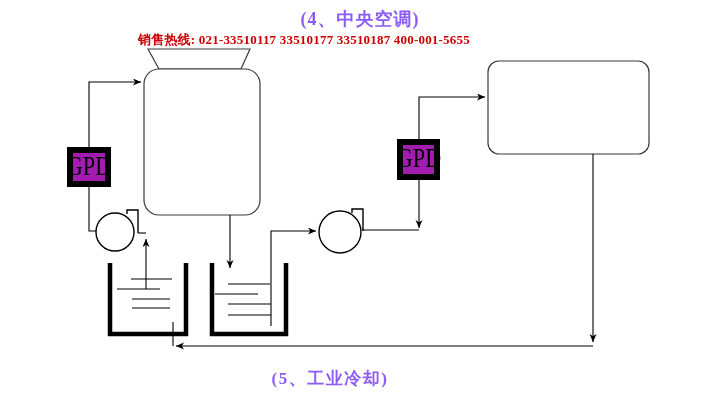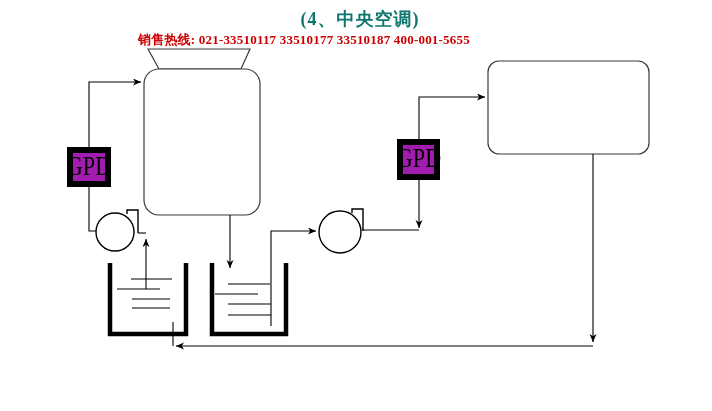--- a/index.html
+++ b/index.html
@@ -4,21 +4,21 @@
 <style>
   html,body{margin:0;padding:0;background:#ffffff;}
   .canvas{
     position:relative;
     width:712px;height:411px;
     background:#ffffff;
     font-family:"Liberation Serif","DejaVu Serif",serif;
     overflow:hidden;
   }
   svg{position:absolute;left:0;top:0;}
-  .txt{position:absolute;white-space:nowrap;color:#0f766e;}
+  .txt{position:absolute;white-space:nowrap;color:#8b5cf6;}
   .title{
     left:230px;top:7px;width:260px;
     text-align:center;font-size:18px;font-weight:600;
     letter-spacing:1px;
   }
   .hotline{
     left:138px;top:31px;
     font-size:13px;color:#cc0000;font-weight:600;
     letter-spacing:0.2px;
   }
@@ -101,14 +101,15 @@
 
   <div class="gpd gpd1">
     <span>GPD</span>
   </div>
   <div class="gpd gpd2">
     <span>GPD</span>
   </div>
 
   <div class="txt title">(4、中央空调)</div>
   <div class="txt hotline">销售热线: 021-33510117  33510177  33510187  400-001-5655</div>
+  <div class="txt footer">(5、工业冷却)</div>
 
 </div>
 
 </body></html>

